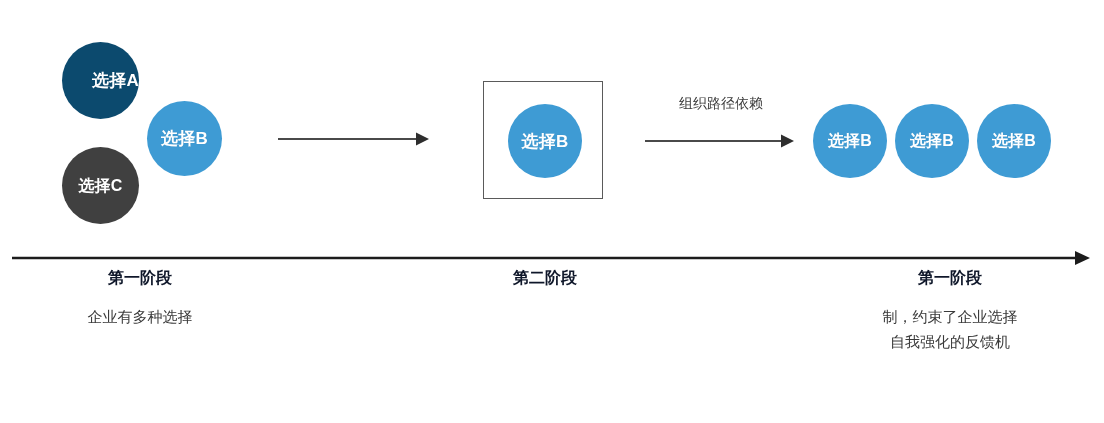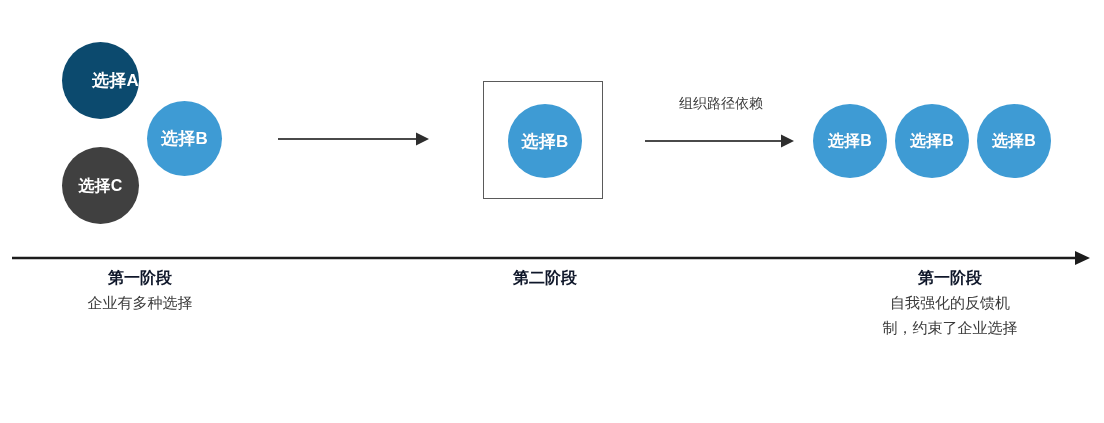--- a/index.html
+++ b/index.html
@@ -98,21 +98,21 @@
     text-align: center;
   }
   .stage-title {
     font-size: 16px;
     font-weight: 700;
     color: #0f172a;
     line-height: 1.2;
     white-space: nowrap;
   }
   .stage-desc {
-    margin-top: 4px;
+    margin-top: 18px;
     font-size: 15px;
     color: #3a3a3a;
     line-height: 1.65;
   }
   .stage-desc-line { display: block; white-space: nowrap; }
 
   .stage-1 { left: 40px;  top: 268px; width: 200px; }
   .stage-2 { left: 400px; top: 268px; width: 290px; }
   .stage-3 { left: 835px; top: 268px; width: 230px; }
 </style>
@@ -174,18 +174,18 @@
 
   <div class="stage stage-2">
     <div class="stage-title">第二阶段</div>
     <div class="stage-desc">
     </div>
   </div>
 
   <div class="stage stage-3">
     <div class="stage-title">第一阶段</div>
     <div class="stage-desc">
+      <span class="stage-desc-line">制，约束了企业选择</span>
       <span class="stage-desc-line">自我强化的反馈机</span>
-      <span class="stage-desc-line">制，约束了企业选择</span>
     </div>
   </div>
 
 </div>
 
 </body></html>

